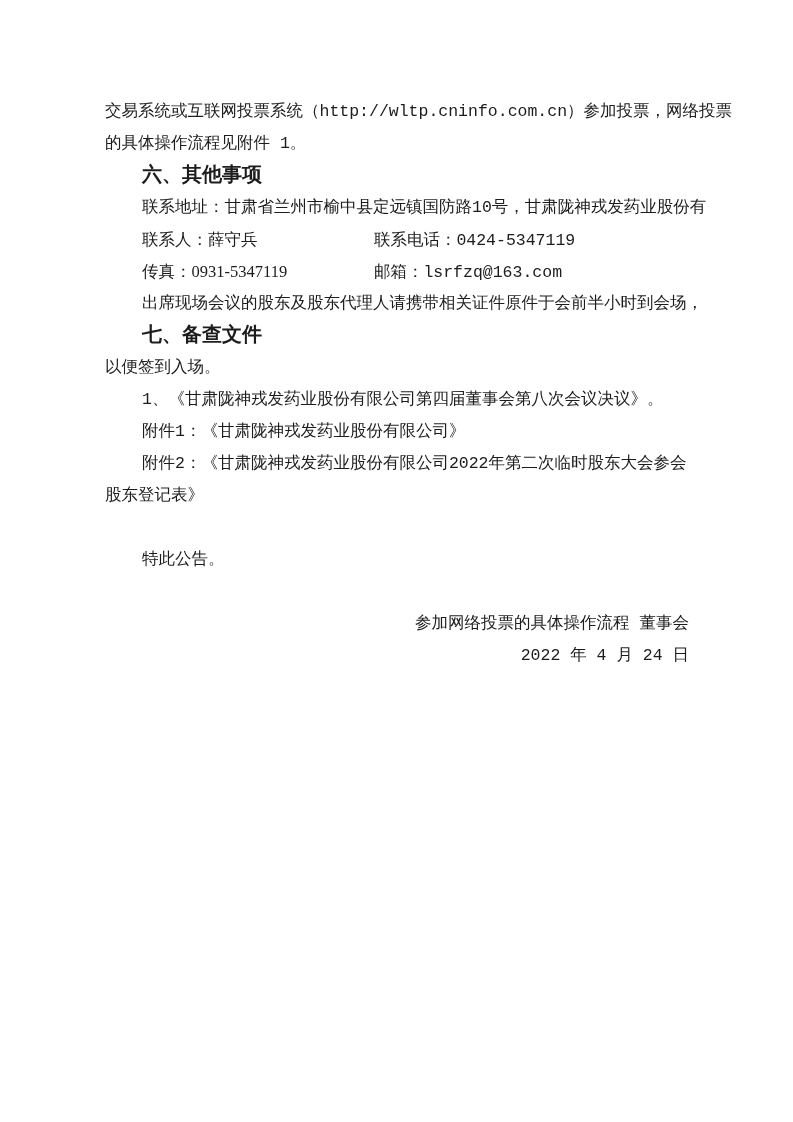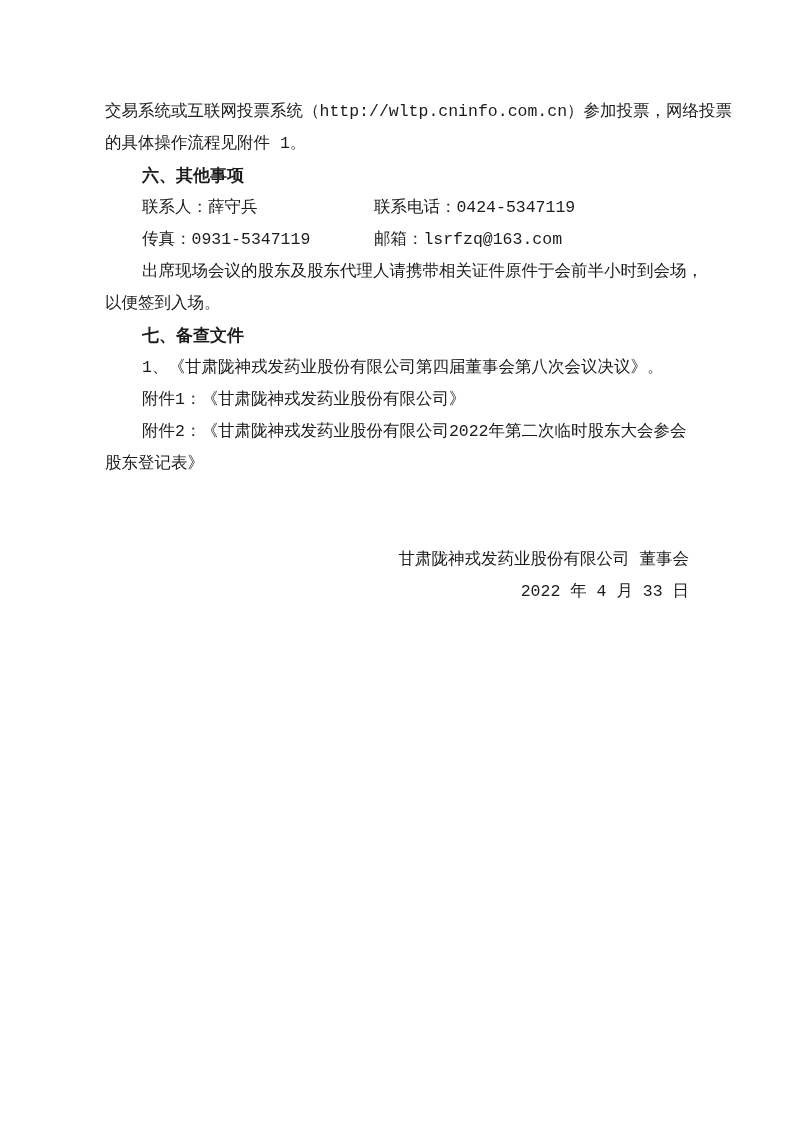--- a/index.html
+++ b/index.html
@@ -27,70 +27,73 @@
   .line {
     height: 32px;
     line-height: 32px;
     white-space: nowrap;
   }
 
   .indent { padding-left: 37px; }
 
   .heading {
     font-weight: bold;
-    font-family: Liberation Sans, sans-serif;
-    font-size: 17px;
+    font-family: Liberation Mono, monospace;
+    font-size: 20px;
   }
 
   .cols .col1 {
     display: inline-block;
     width: 222px;
+    font-family: Liberation Serif, serif;
   }
 
   .right {
     text-align: right;
     padding-right: 8px;
   }
 
   .spacer { height: 32px; }
 </style>
 </head>
 <body>
 
 <div class="page">
   <main class="doc">
 
     <div class="line">交易系统或互联网投票系统（http://wltp.cninfo.com.cn）参加投票，网络投票</div>
     <div class="line">的具体操作流程见附件 1。</div>
 
     <div class="line indent heading">六、其他事项</div>
 
+    <div class="line indent">联系地址：甘肃省兰州市榆中县定远镇国防路10号，甘肃陇神戎发药业股份有</div>
 
     <div class="line indent cols">
       <span class="col1">联系人：薛守兵</span>
       <span>联系电话：0424-5347119</span>
     </div>
 
     <div class="line indent cols">
       <span class="col1">传真：0931-5347119</span>
       <span>邮箱：lsrfzq@163.com</span>
     </div>
 
     <div class="line indent">出席现场会议的股东及股东代理人请携带相关证件原件于会前半小时到会场，</div>
+    <div class="line indent heading">七、备查文件</div>
+
     <div class="line">以便签到入场。</div>
-
-    <div class="line indent heading">七、备查文件</div>
 
     <div class="line indent">1、《甘肃陇神戎发药业股份有限公司第四届董事会第八次会议决议》。</div>
     <div class="line indent">附件1：《甘肃陇神戎发药业股份有限公司》</div>
     <div class="line indent">附件2：《甘肃陇神戎发药业股份有限公司2022年第二次临时股东大会参会</div>
     <div class="line">股东登记表》</div>
 
     <div class="spacer"></div>
 
+    <div class="line indent">特此公告。</div>
 
     <div class="spacer"></div>
 
-    <div class="line right">甘肃陇神戎发药业股份有限公司 董事会</div>
-    <div class="line right">2022 年 4 月 33 日</div>
+    <div class="line right">参加网络投票的具体操作流程 董事会</div>
+    <div class="line right">2022 年 4 月 24 日</div>
 
   </main>
 </div>
 
 </body></html>

